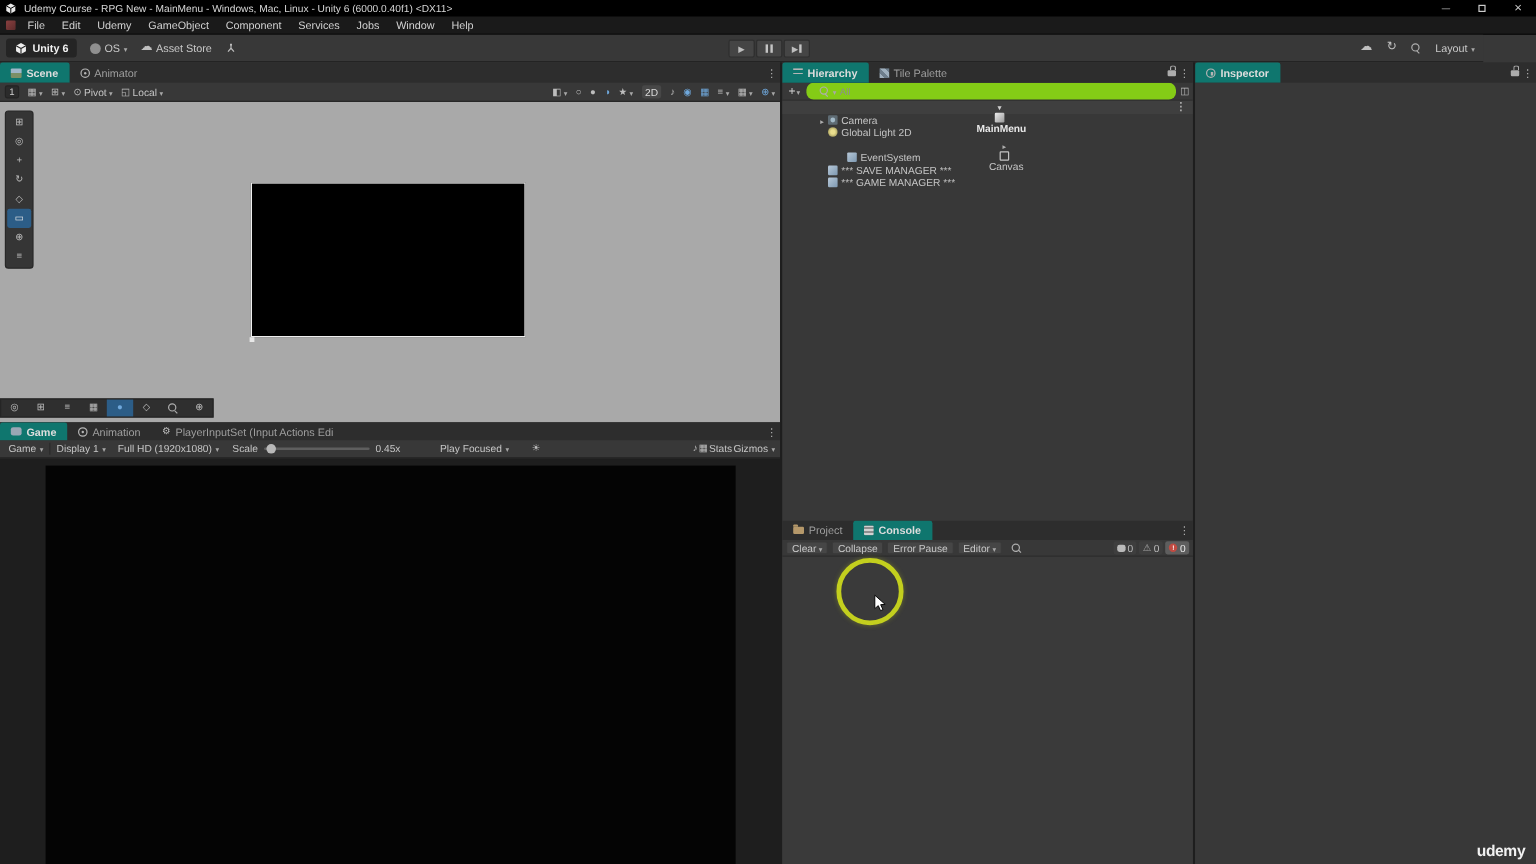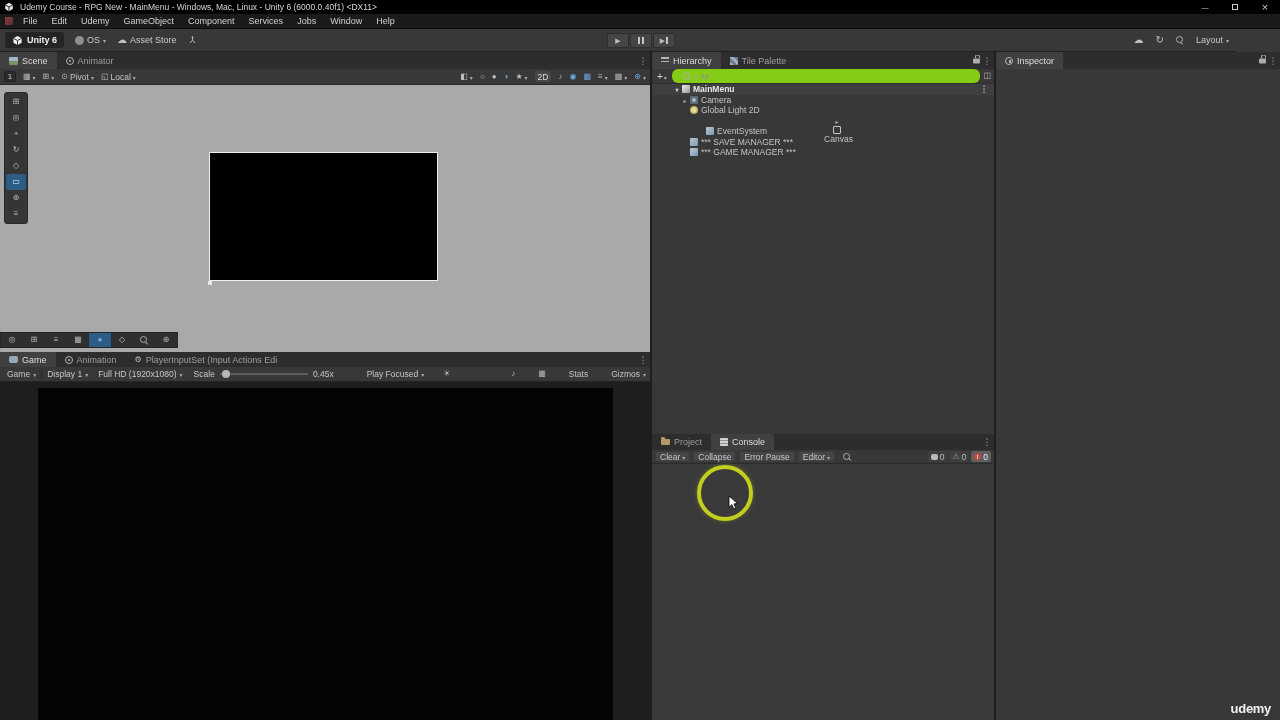--- a/index.html
+++ b/index.html
@@ -41,21 +41,21 @@
   .tb-right{position:absolute;right:7px;top:3px;height:16px;display:flex;align-items:center;gap:12px;}
   .gi-hist::before{content:"↻";font-size:10px;color:#C0C0C0;}
   .ico-search{position:relative;width:8px;height:8px;display:inline-block;}
   .ico-search::before{content:"";position:absolute;left:0;top:0;width:5px;height:5px;border:1px solid #AEAEAE;border-radius:50%;}
   .ico-search::after{content:"";position:absolute;left:5.5px;top:5.5px;width:3px;height:1.2px;background:#AEAEAE;
     transform:rotate(45deg);transform-origin:0 0;}
 
   
   .tabbar{background:#2D2D2D;display:flex;align-items:stretch;position:relative;}
   .tab{display:flex;align-items:center;gap:4px;padding:0 9px;color:#9E9E9E;}
-  .tab.active{background:#404040;color:#DDDDDD;border-radius:2px 2px 0 0;}
+  .tab.active{background:#0f766e;color:#DDDDDD;border-radius:2px 2px 0 0;font-weight:bold;}
   .kebab{position:absolute;right:2px;top:50%;transform:translateY(-50%);width:10px;text-align:center;color:#B2B2B2;}
   .gi-menu::before{content:"⋮";font-size:9px;}
   .ico-lock{position:relative;width:7px;height:5px;background:#ADADAD;border-radius:1px;display:inline-block;}
   .ico-lock::before{content:"";position:absolute;left:1.5px;top:-3.5px;width:3px;height:3px;
     border:1px solid #ADADAD;border-bottom:none;border-radius:2px 2px 0 0;}
 
   
   .gi{font-size:8px;color:#BDBDBD;line-height:1;}
   .gi-grid::before{content:"⊞";}
   .gi-grid2::before{content:"▦";}
@@ -107,21 +107,21 @@
 
   
   #game-panel{position:absolute;left:0;top:352px;width:650px;height:368px;background:#383838;}
   #game-panel .tabbar{height:15px;}
   .g-toolbar{position:relative;height:15px;background:#383838;border-bottom:1px solid #242424;
     display:flex;align-items:center;padding:0 2px;font-size:8.5px;color:#C6C6C6;}
   .gbtn{display:flex;align-items:center;gap:3px;padding:0 5px;height:100%;}
   .vsep{width:1px;height:10px;background:#2A2A2A;}
   .slider{width:88px;height:2px;background:#5E5E5E;border-radius:1px;position:relative;margin:0 5px;}
   .slider .thumb{position:absolute;left:2px;top:-3px;width:8px;height:8px;border-radius:50%;background:#B8B8B8;}
-  .g-right{position:absolute;right:4px;top:0;height:100%;display:flex;align-items:center;gap:23px;}
+  .g-right{position:absolute;right:4px;top:0;height:100%;display:flex;align-items:center;gap:1px;}
   .g-content{position:absolute;left:0;top:30px;width:650px;height:338px;background:#1E1E1E;}
   .g-render{position:absolute;left:38px;top:6px;width:575px;height:332px;background:#040404;}
 
   
   #sep-left{position:absolute;left:650px;top:52px;width:2px;height:668px;background:#1E1E1E;}
   #sep-right{position:absolute;left:994px;top:52px;width:2px;height:668px;background:#1E1E1E;}
 
   
   #hierarchy-panel{position:absolute;left:652px;top:52px;width:342px;height:382px;background:#383838;}
   #hierarchy-panel .tabbar{height:17px;}
@@ -465,21 +465,21 @@
           <span class="caret"></span>
         </span>
       <div class="search-field">
         <span class="ico-search"></span>
         <span class="caret"></span>
         <span>All</span>
       </div>
       <span class="gi gi-twosq"></span>
     </div>
     <div class="tree">
-      <div class="trow scene-row" style="padding-left:20px;">
+      <div class="trow scene-row" style="padding-left:20px;flex-direction:column;">
         <span class="expcol">
             <span class="gi-expd"></span>
           </span>
         <span class="ico ico-scene"></span>
         <span class="lbl">MainMenu</span>
         <span class="kebab gi-menu" style="right:5px;"></span>
       </div>
       <div class="trow" style="padding-left:28px;">
         <span class="expcol">
             <span class="gi-exp"></span>

